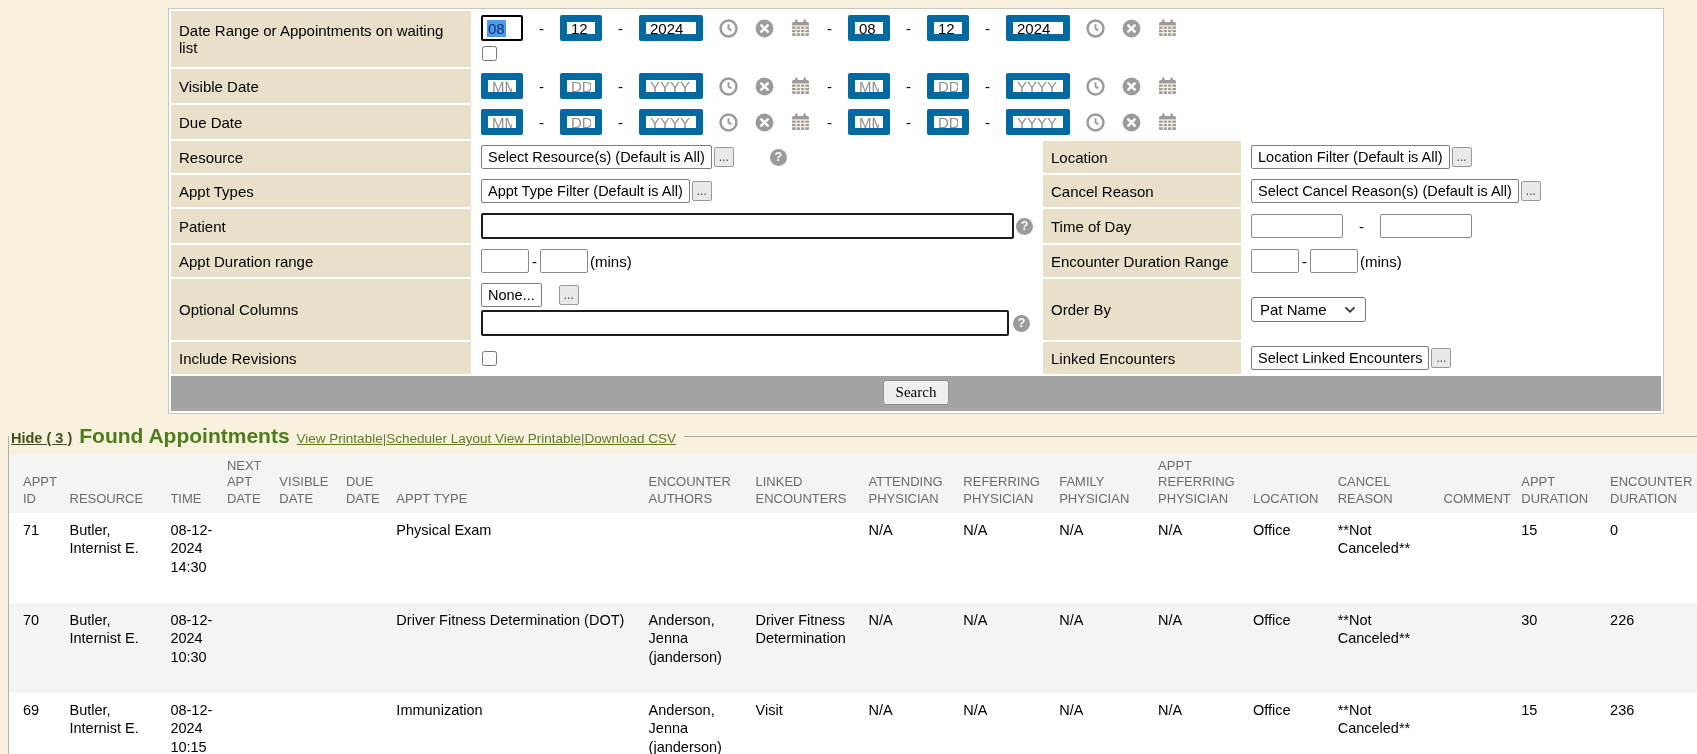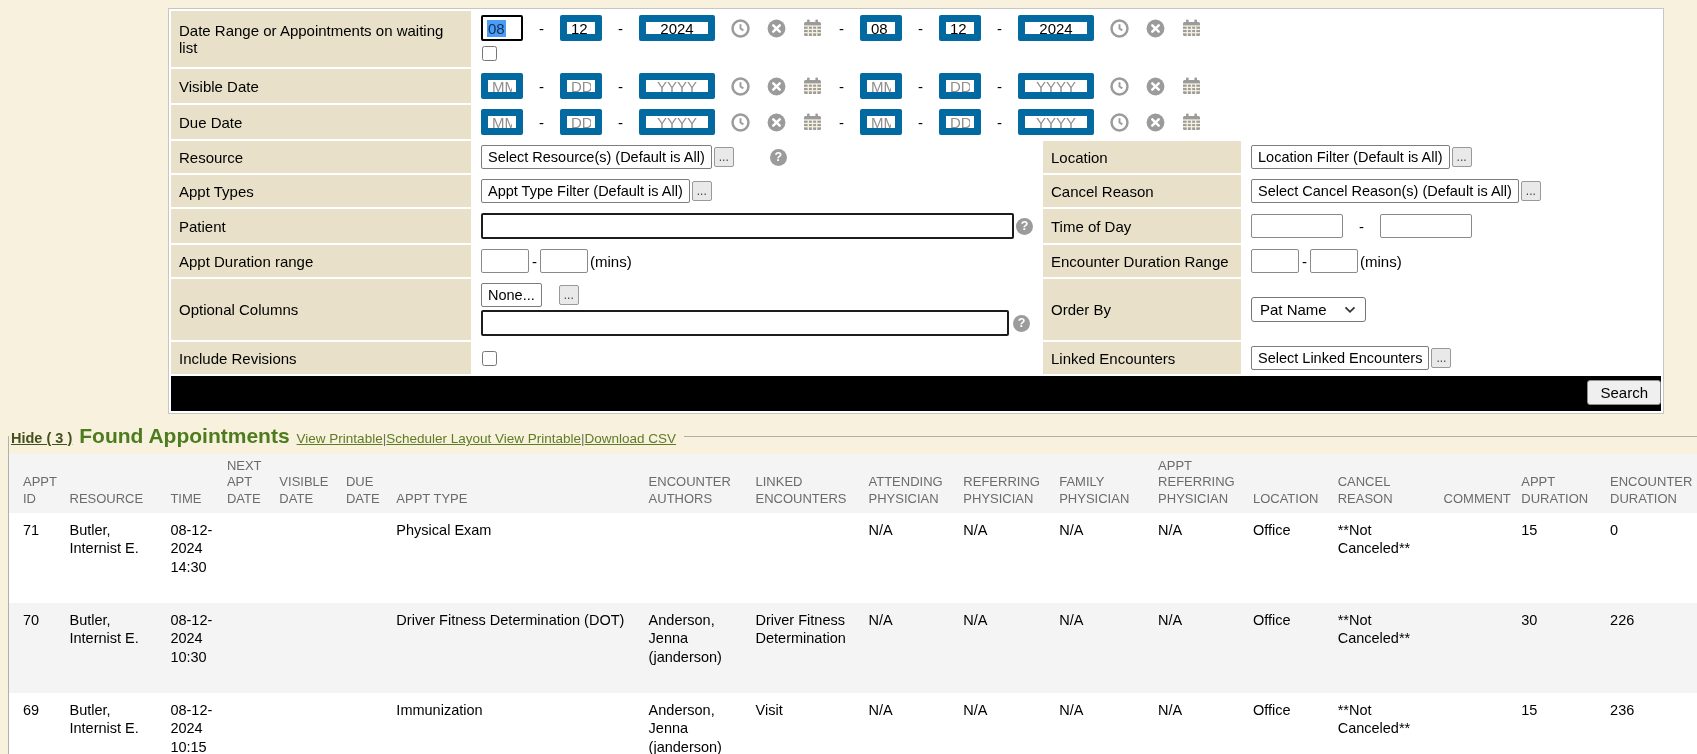--- a/index.html
+++ b/index.html
@@ -25,21 +25,21 @@
   .cell.label{background:#e8e0c8;}
   .cell.field{background:#fff;}
   .cell.stack{flex-direction:column;align-items:flex-start;justify-content:center;gap:3px;}
   .inline{display:flex;align-items:center;gap:15px;}
   
   .dinput{
     box-sizing:border-box;height:26px;border:7px solid #0369a1;border-radius:2px;
     background:#fff;font-size:15px;font-family:inherit;padding:1px 4px;color:#000;
   }
   .dinput::placeholder{color:#8f8f8f;opacity:1;}
-  .w-mm{width:42px;} .w-yy{width:76px;text-align:center;}
+  .w-mm{width:42px;} .w-yy{width:64px;}
   .dinput.focusbox{border:2px solid #000;display:inline-flex;align-items:center;}
   .seltext{background:#4d9cf6;color:#0a3055;padding:0 1px;}
   .dsh{color:#000;padding:0 1px;}
   .dico{display:inline-flex;align-items:center;cursor:pointer;line-height:0;margin:0 1px;}
   input[type=checkbox]{width:15px;height:15px;margin:2px 1px;}
   
   .ddl{
     display:inline-block;border:1px solid #7d7d7d;background:#fff;border-radius:2px;
     padding:3px 6px;font-size:14.5px;white-space:nowrap;cursor:pointer;
   }
@@ -58,21 +58,21 @@
   }
   .smallinput{
     box-sizing:border-box;width:48px;height:24px;border:1px solid #8a8a8a;border-radius:2px;
     background:#fff;font-size:15px;font-family:inherit;padding:1px 4px;
   }
   .todinput{width:92px;}
   .selectbox{
     display:inline-flex;align-items:center;gap:16px;border:1px solid #767676;border-radius:3px;
     background:#fff;padding:3px 8px;font-size:15px;cursor:pointer;
   }
-  .search-row{background:#000000;display:flex;justify-content:flex-end;padding:4px 0 6px 0;}
+  .search-row{background:#a3a3a3;display:flex;justify-content:center;padding:4px 0 6px 0;font-family:Liberation Serif, serif;}
   .search-btn{
     font-family:inherit;font-size:15px;padding:3px 12px;color:#000;
     background:#efefef;border:1px solid #8f8f8f;border-radius:3px;cursor:pointer;
   }
   
   fieldset.results{
     margin:10px 0 0 8px;padding:0;
     border:1px solid #b0b0a6;border-bottom:none;border-right:none;
   }
   legend.fa-legend{display:flex;align-items:baseline;gap:7px;padding:0 8px 0 2px;margin:0;}

